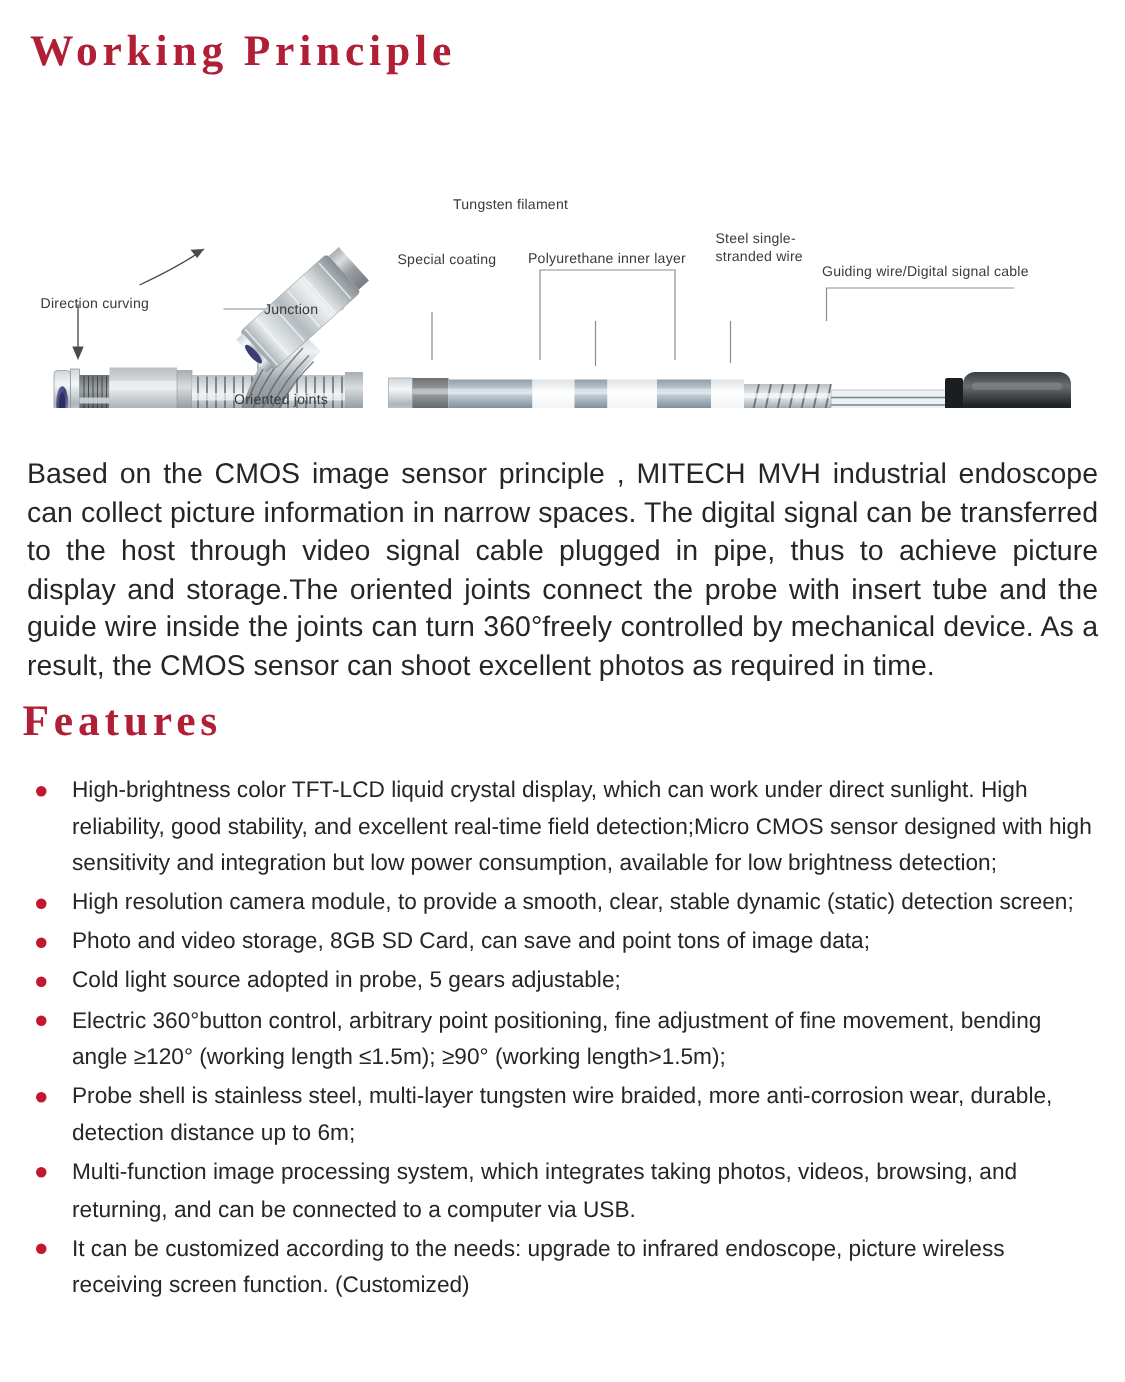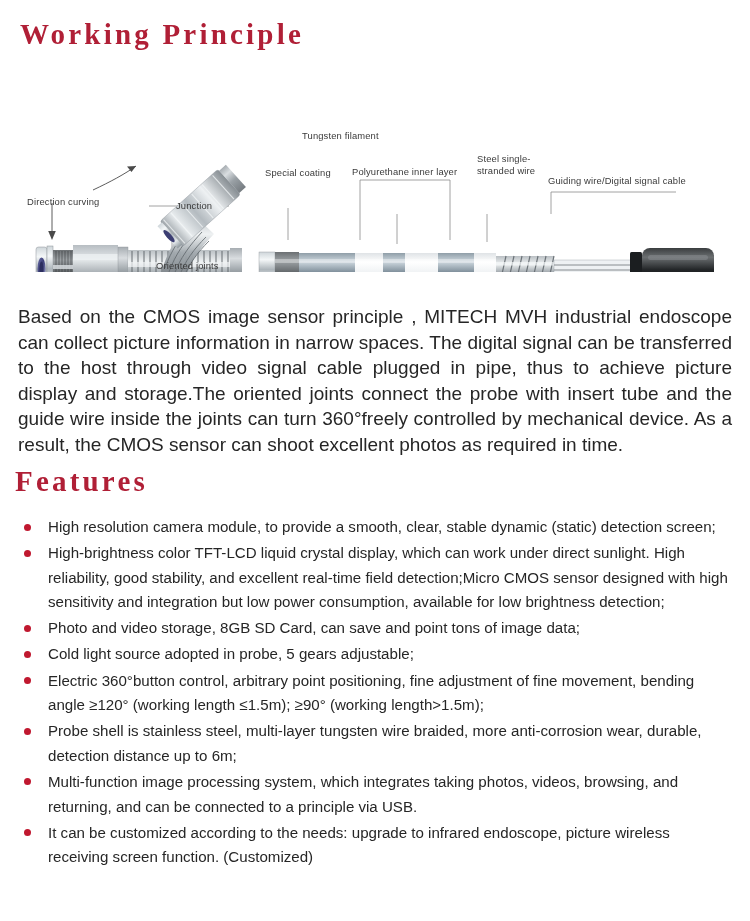--- a/index.html
+++ b/index.html
@@ -337,45 +337,45 @@
     </svg>
   </div>
 
   <p class="body-par">Based on the CMOS image sensor principle , MITECH MVH industrial endoscope can collect picture information in narrow spaces. The digital signal can be transferred to the host through video signal cable plugged in pipe, thus to achieve picture display and storage.The oriented joints connect the probe with insert tube and the guide wire inside the joints can turn 360°freely controlled by mechanical device. As a result, the CMOS sensor can shoot excellent photos as required in time.</p>
 
   <h1 class="section-title title-features">Features</h1>
 
   <ul class="features">
     <li>
       <span class="bullet"></span>
+      <span>High-brightness color TFT-LCD liquid crystal display, which can work under direct sunlight. High reliability, good stability, and excellent real-time field detection;Micro CMOS sensor designed with high sensitivity and integration but low power consumption, available for low brightness detection;</span>
+    </li>
+    <li>
+      <span class="bullet"></span>
       <span>High resolution camera module, to provide a smooth, clear, stable dynamic (static) detection screen;</span>
     </li>
     <li>
       <span class="bullet"></span>
-      <span>High-brightness color TFT-LCD liquid crystal display, which can work under direct sunlight. High reliability, good stability, and excellent real-time field detection;Micro CMOS sensor designed with high sensitivity and integration but low power consumption, available for low brightness detection;</span>
-    </li>
-    <li>
-      <span class="bullet"></span>
       <span>Photo and video storage, 8GB SD Card, can save and point tons of image data;</span>
     </li>
     <li>
       <span class="bullet"></span>
       <span>Cold light source adopted in probe, 5 gears adjustable;</span>
     </li>
     <li>
       <span class="bullet"></span>
       <span>Electric 360°button control, arbitrary point positioning, fine adjustment of fine movement, bending angle ≥120° (working length ≤1.5m); ≥90° (working length&gt;1.5m);</span>
     </li>
     <li>
       <span class="bullet"></span>
       <span>Probe shell is stainless steel, multi-layer tungsten wire braided, more anti-corrosion wear, durable, detection distance up to 6m;</span>
     </li>
     <li>
       <span class="bullet"></span>
-      <span>Multi-function image processing system, which integrates taking photos, videos, browsing, and returning, and can be connected to a principle via USB.</span>
+      <span>Multi-function image processing system, which integrates taking photos, videos, browsing, and returning, and can be connected to a computer via USB.</span>
     </li>
     <li>
       <span class="bullet"></span>
       <span>It can be customized according to the needs: upgrade to infrared endoscope, picture wireless receiving screen function. (Customized)</span>
     </li>
   </ul>
 
 </div>
 
 </body></html>

